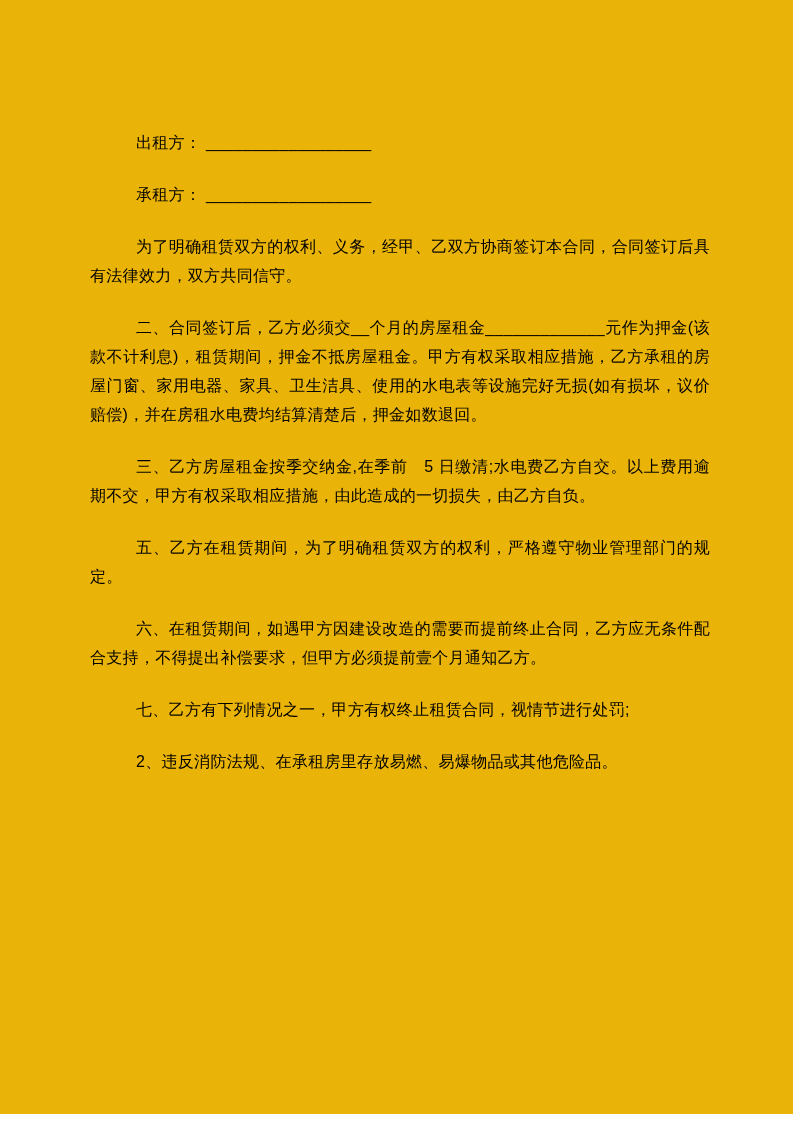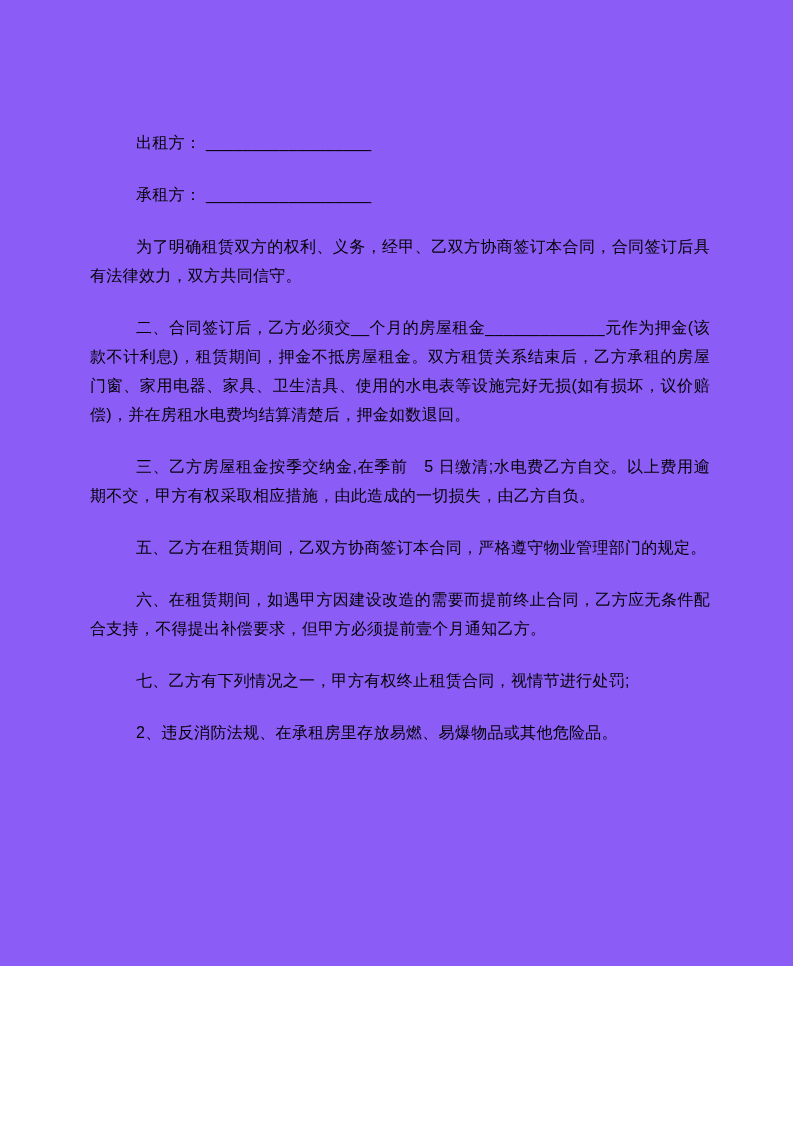--- a/index.html
+++ b/index.html
@@ -3,23 +3,23 @@
 <meta charset="utf-8">
 <style>
   html, body {
     margin: 0;
     padding: 0;
     background: #ffffff;
   }
   .page {
     position: relative;
     width: 793px;
-    height: 966px;
+    height: 1114px;
     margin: 0 auto;
-    background: #8b5cf6;
+    background: #eab308;
     color: #000000;
     box-sizing: border-box;
     padding: 128px 83px 0 90px;
     font-family: "Liberation Sans", "DejaVu Sans", sans-serif;
     overflow: hidden;
   }
   .page p {
     margin: 0 0 23px 0;
     font-size: 16px;
     line-height: 29px;
@@ -31,19 +31,19 @@
     letter-spacing: 0.3px;
   }
 </style>
 </head>
 <body>
 
 <div class="page">
   <p>出租方： __________________</p>
   <p>承租方： __________________</p>
   <p>为了明确租赁双方的权利、义务，经甲、乙双方协商签订本合同，合同签订后具有法律效力，双方共同信守。</p>
-  <p>二、合同签订后，乙方必须交__个月的房屋租金_____________元作为押金(该款不计利息)，租赁期间，押金不抵房屋租金。双方租赁关系结束后，乙方承租的房屋门窗、家用电器、家具、卫生洁具、使用的水电表等设施完好无损(如有损坏，议价赔偿)，并在房租水电费均结算清楚后，押金如数退回。</p>
+  <p>二、合同签订后，乙方必须交__个月的房屋租金_____________元作为押金(该款不计利息)，租赁期间，押金不抵房屋租金。甲方有权采取相应措施，乙方承租的房屋门窗、家用电器、家具、卫生洁具、使用的水电表等设施完好无损(如有损坏，议价赔偿)，并在房租水电费均结算清楚后，押金如数退回。</p>
   <p>三、乙方房屋租金按季交纳金,在季前　5 日缴清;水电费乙方自交。以上费用逾期不交，甲方有权采取相应措施，由此造成的一切损失，由乙方自负。</p>
-  <p>五、乙方在租赁期间，乙双方协商签订本合同，严格遵守物业管理部门的规定。</p>
+  <p>五、乙方在租赁期间，为了明确租赁双方的权利，严格遵守物业管理部门的规定。</p>
   <p>六、在租赁期间，如遇甲方因建设改造的需要而提前终止合同，乙方应无条件配合支持，不得提出补偿要求，但甲方必须提前壹个月通知乙方。</p>
   <p>七、乙方有下列情况之一，甲方有权终止租赁合同，视情节进行处罚;</p>
   <p>2、违反消防法规、在承租房里存放易燃、易爆物品或其他危险品。</p>
 </div>
 
 </body></html>

